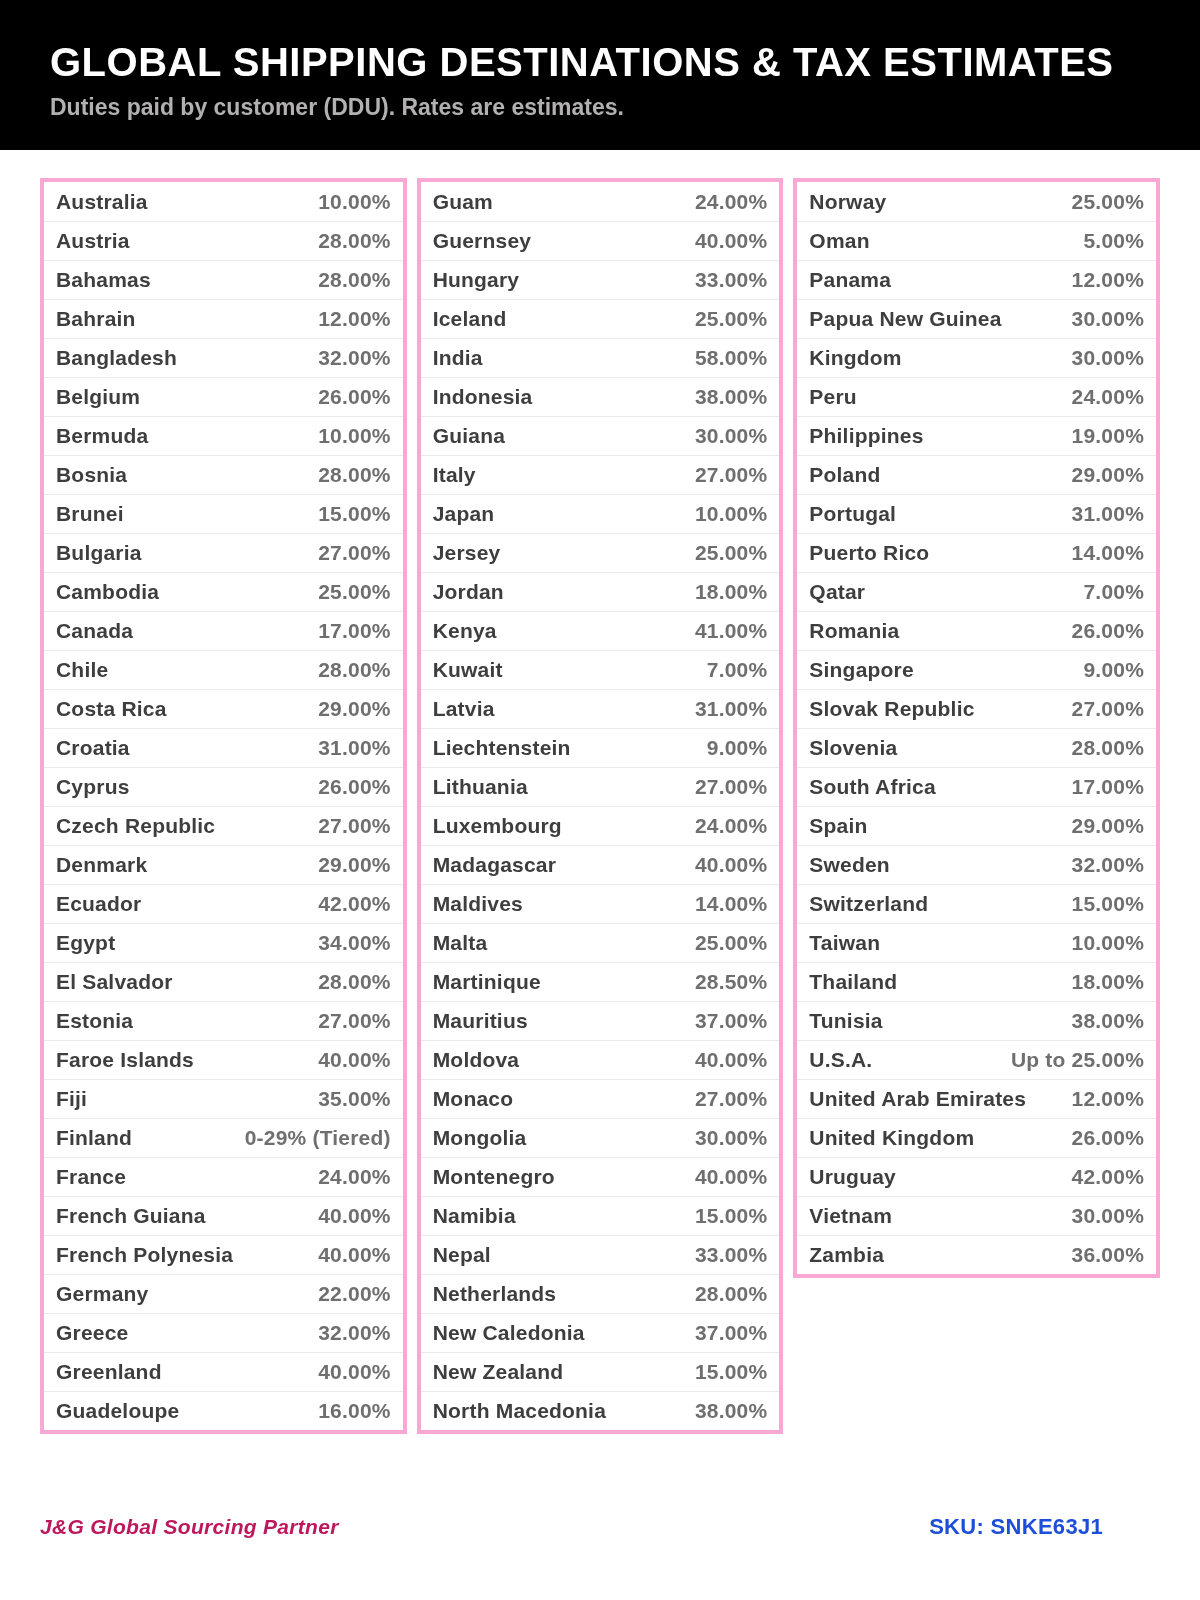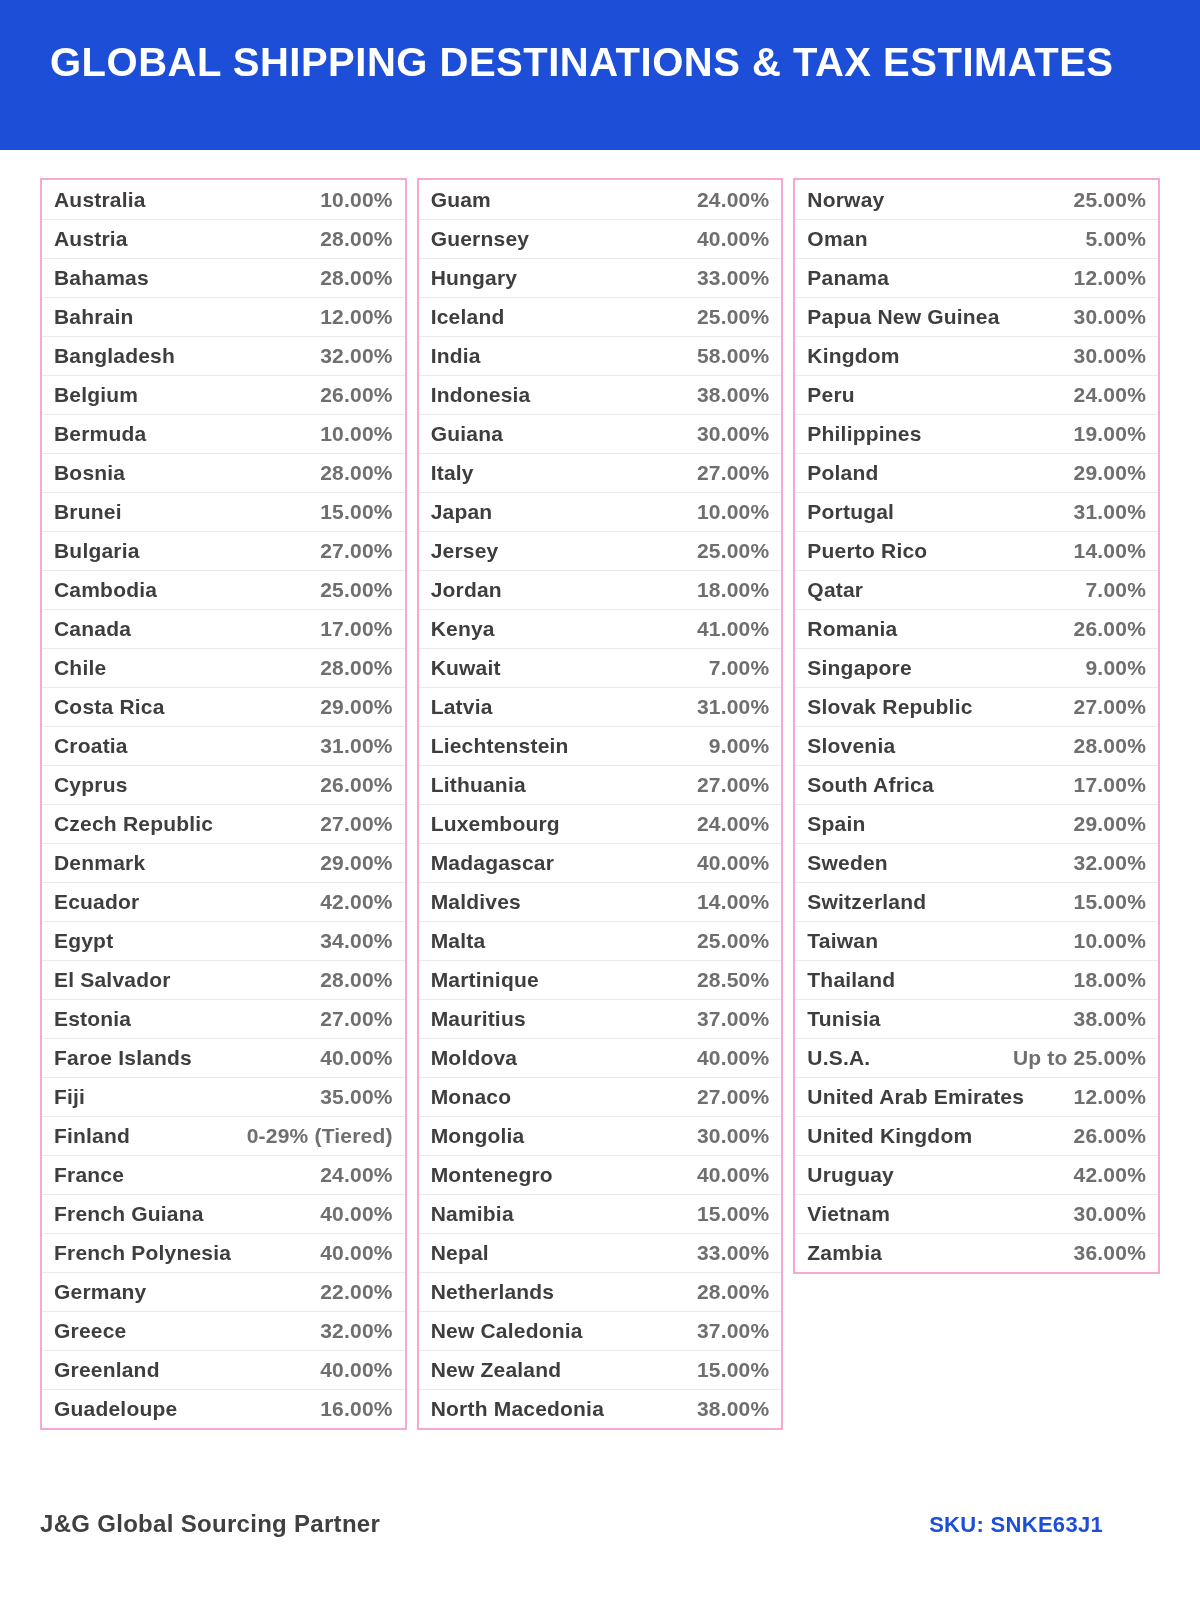--- a/index.html
+++ b/index.html
@@ -4,21 +4,21 @@
 <style>
   * { margin: 0; padding: 0; box-sizing: border-box; }
   html, body {
     width: 1200px;
     height: 1600px;
     background: #ffffff;
     font-family: "Liberation Sans", sans-serif;
     overflow: hidden;
   }
   .page-header {
-    background: #1d4ed8;
+    background: #000000;
     height: 150px;
     padding: 40px 52px 0 50px;
   }
   .page-title {
     color: #ffffff;
     font-size: 40px;
     font-weight: 700;
     letter-spacing: 0.5px;
     white-space: nowrap;
   }
@@ -30,21 +30,21 @@
   }
   .rates-table {
     display: flex;
     align-items: flex-start;
     gap: 10px;
     padding: 28px 40px 0 40px;
   }
   .rate-column {
     flex: 1 1 0;
     background: #ffffff;
-    border: 2px solid #f9a8d4;
+    border: 4px solid #f9a8d4;
   }
   .row {
     display: flex;
     justify-content: space-between;
     align-items: center;
     height: 39px;
     padding: 0 12px;
   }
   .row + .row { border-top: 1px solid #ebebeb; }
   .country {
@@ -62,37 +62,39 @@
     white-space: nowrap;
     text-align: right;
   }
   .page-footer {
     display: flex;
     justify-content: space-between;
     align-items: baseline;
     padding: 80px 97px 0 40px;
   }
   .brand-name {
-    color: #404040;
-    font-size: 24px;
+    color: #be185d;
+    font-size: 21px;
     font-weight: 700;
     letter-spacing: 0.3px;
+    font-style: italic;
   }
   .sku-label {
     color: #1d4ed8;
     font-size: 22px;
     font-weight: 700;
     letter-spacing: 0.3px;
   }
 </style>
 </head>
 <body>
 
 <header class="page-header">
   <div class="page-title">GLOBAL SHIPPING DESTINATIONS &amp; TAX ESTIMATES</div>
+  <div class="page-subtitle">Duties paid by customer (DDU). Rates are estimates.</div>
 </header>
 
 <main class="rates-table">
   <div class="rate-column">
       <div class="row">
         <span class="country">Australia</span>
         <span class="rate">10.00%</span>
       </div>
       <div class="row">
         <span class="country">Austria</span>

